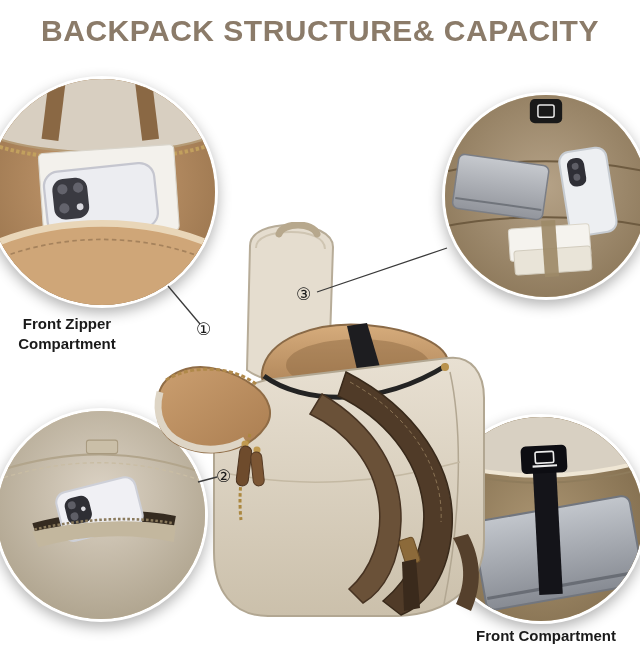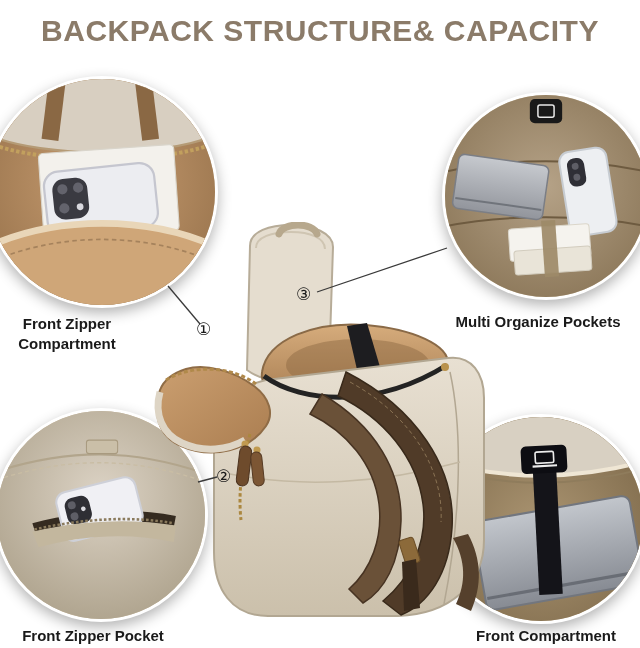--- a/index.html
+++ b/index.html
@@ -249,17 +249,15 @@
     <line x1="168" y1="286" x2="200" y2="324" stroke="#3a3a3a" stroke-width="1.3"></line>
     <line x1="198" y1="482" x2="217" y2="477" stroke="#3a3a3a" stroke-width="1.3"></line>
     <line x1="447" y1="248" x2="317" y2="292" stroke="#3a3a3a" stroke-width="1.3"></line>
   </svg>
 
   <div class="marker" style="left:196px; top:321px;">①</div>
   <div class="marker" style="left:216px; top:468px;">②</div>
   <div class="marker" style="left:296px; top:286px;">③</div>
 
   <div class="label wrap" style="left:6px; top:314px; width:122px;">Front Zipper Compartment</div>
-  <div class="label" style="left:436px; top:312px; width:204px;">Multi Organize Pockets</div>
-  <div class="label" style="left:2px; top:626px; width:182px;">Front Zipper Pocket</div>
   <div class="label" style="left:452px; top:626px; width:188px;">Front Compartment</div>
 
 </div>
 
 </body></html>

